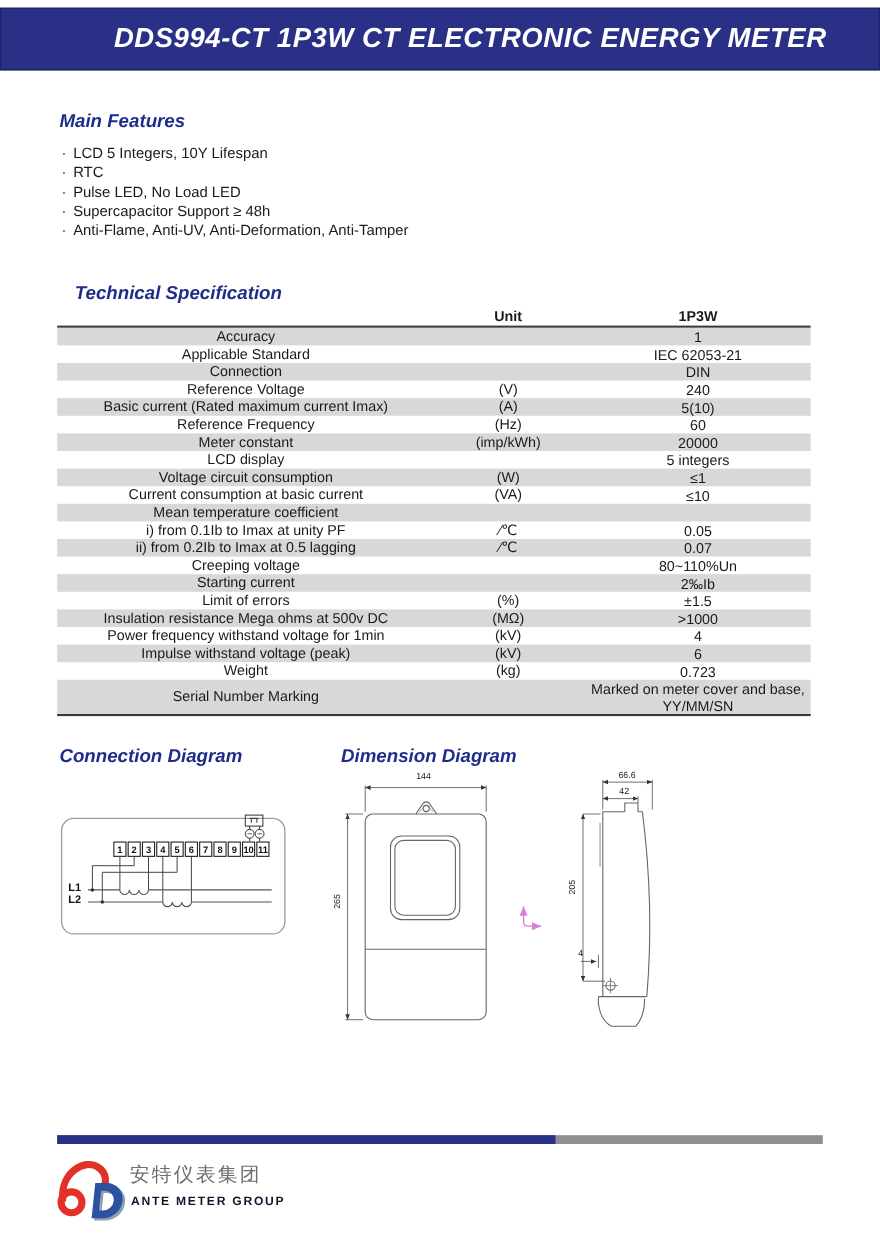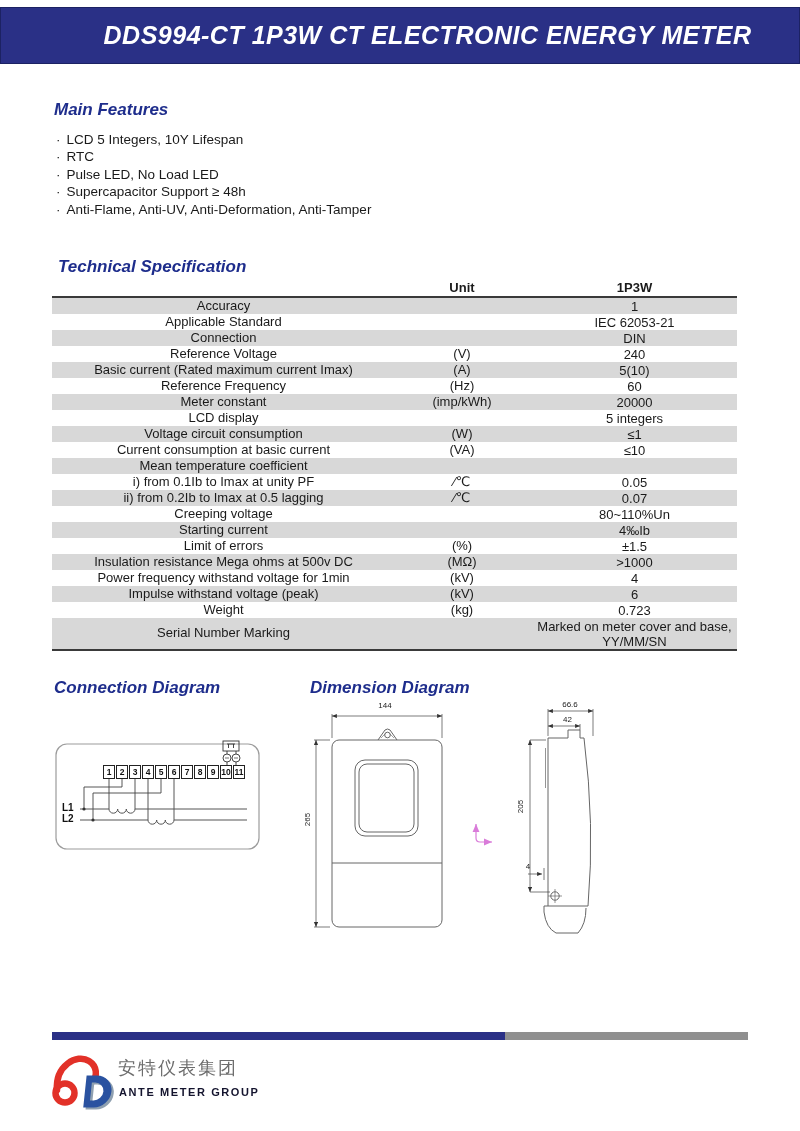--- a/index.html
+++ b/index.html
@@ -76,21 +76,21 @@
 
       <div class="feature-item">
         <span class="bullet">·</span><span>Supercapacitor Support ≥ 48h</span>
       </div>
 
       <div class="feature-item">
         <span class="bullet">·</span><span>Anti-Flame, Anti-UV, Anti-Deformation, Anti-Tamper</span>
       </div>
     </div>
 
-  <div class="section-heading" style="left:58px;top:257px;">Technical Specification</div>
+  <div class="section-heading" style="left:68px;top:257px;">Technical Specification</div>
   <div class="spec-table">
     <div class="spec-header">
       <div class="cell label"></div>
       <div class="cell unit">Unit</div>
       <div class="cell value">1P3W</div>
     </div>
     <div class="spec-body">
 
         <div class="spec-row">
           <div class="cell label">Accuracy</div>
@@ -172,21 +172,21 @@
 
         <div class="spec-row">
           <div class="cell label">Creeping voltage</div>
           <div class="cell unit"></div>
           <div class="cell value">80~110%Un</div>
         </div>
 
         <div class="spec-row">
           <div class="cell label">Starting current</div>
           <div class="cell unit"></div>
-          <div class="cell value">4‰Ib</div>
+          <div class="cell value">2‰Ib</div>
         </div>
 
         <div class="spec-row">
           <div class="cell label">Limit of errors</div>
           <div class="cell unit">(%)</div>
           <div class="cell value">±1.5</div>
         </div>
 
         <div class="spec-row">
           <div class="cell label">Insulation resistance Mega ohms at 500v DC</div>

